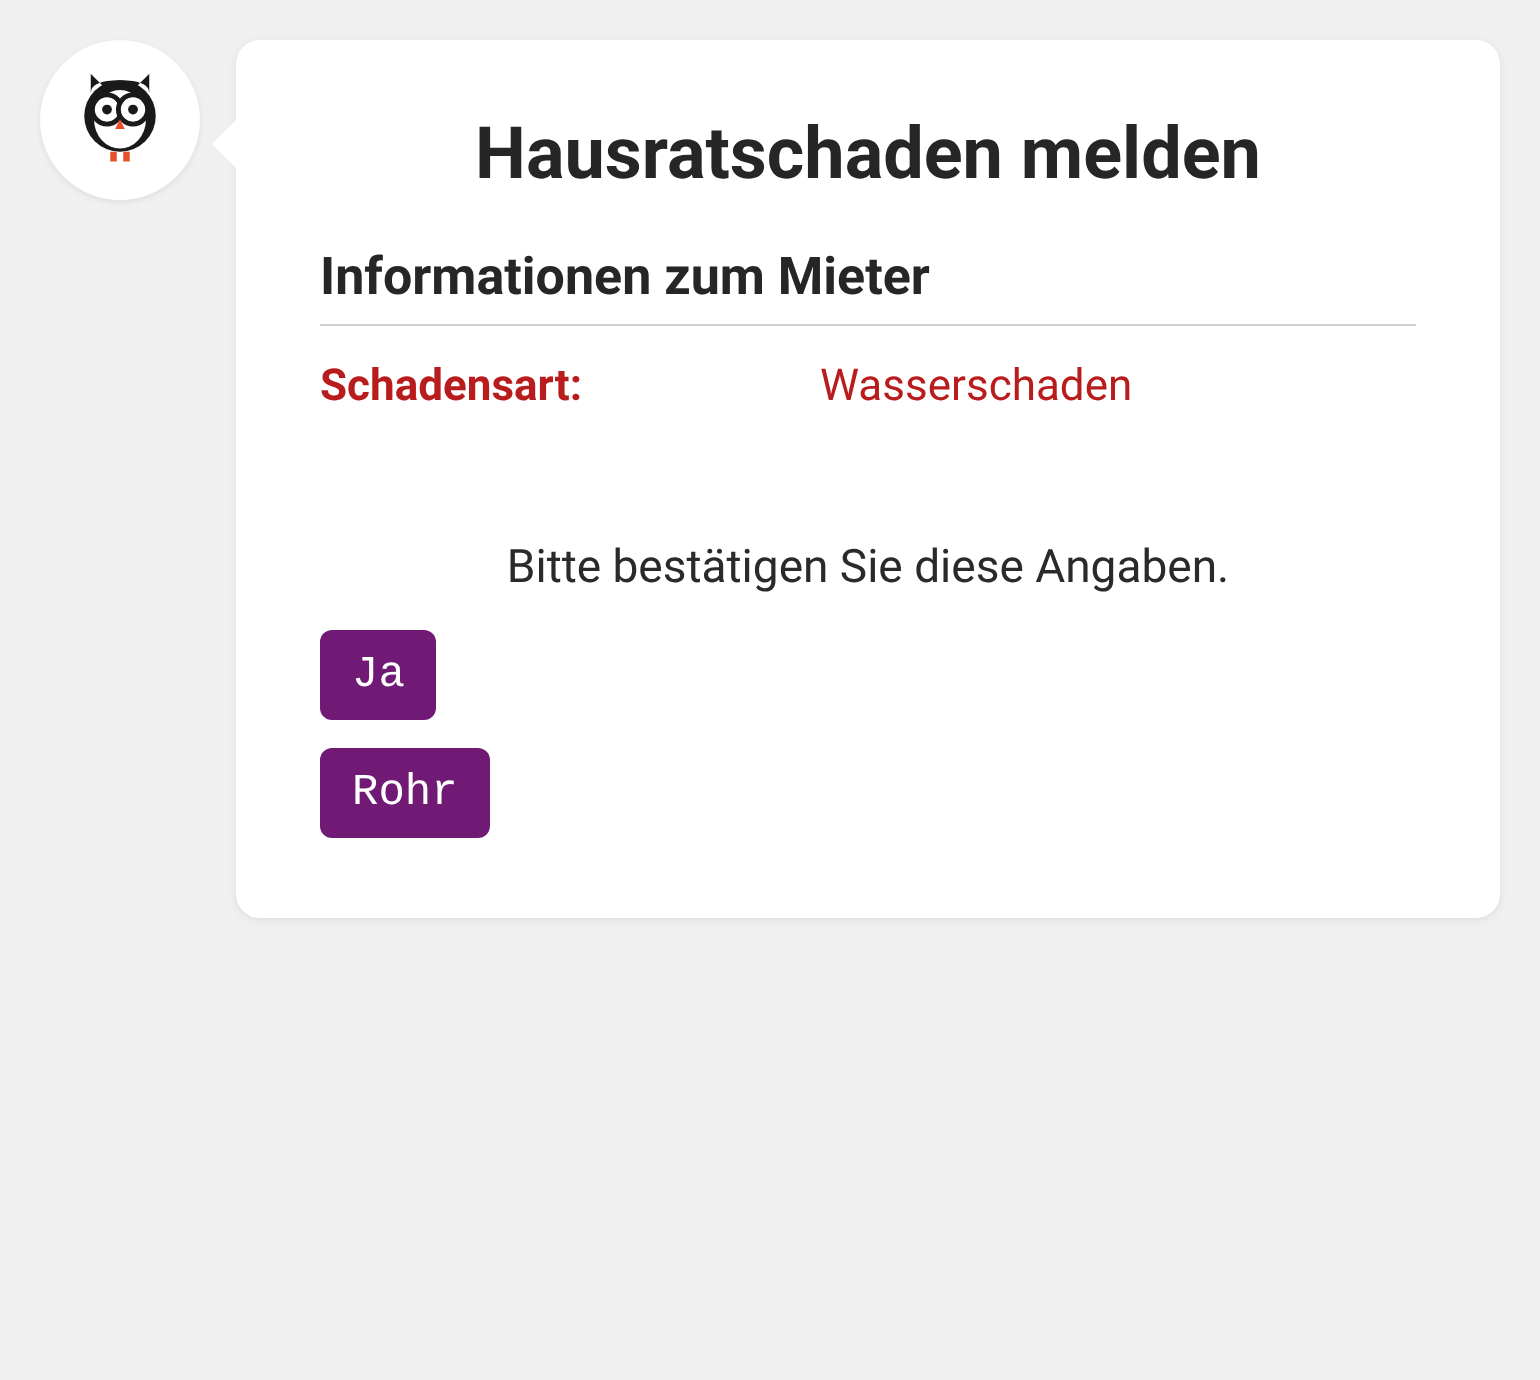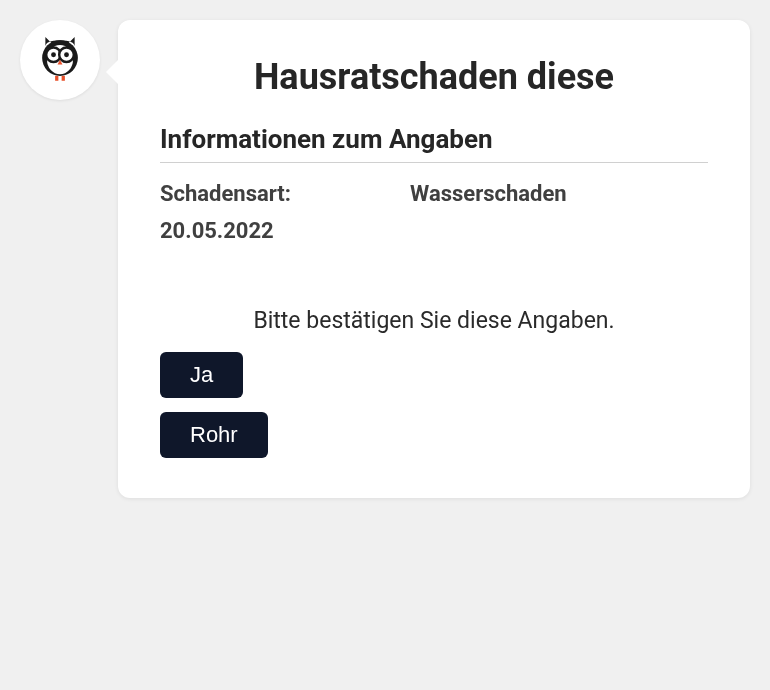--- a/index.html
+++ b/index.html
@@ -34,34 +34,34 @@
       left:-12px;
       top:40px;
       width:0; height:0;
       border-top:12px solid transparent;
       border-bottom:12px solid transparent;
       border-right:12px solid #fff;
     }
     .title { font-size:36px; font-weight:700; color:#262626; margin-bottom:26px; text-align:center; }
     .subtitle { font-size:26px; font-weight:700; color:#262626; margin-bottom:8px; }
     hr.divider { border:none; border-top:1px solid #d0d0d0; margin-bottom:14px; }
-    .grid { display:grid; grid-template-columns: 240px 1fr; row-gap:4px; column-gap:10px; font-size:22px; color:#404040; line-height:1.5; }
+    .grid { display:grid; grid-template-columns: 240px 1fr; row-gap:4px; column-gap:10px; font-size:22px; color:#b91c1c; line-height:1.5; }
     .grid .label { font-weight:700; }
-    .grid .value { font-weight:700; }
+    .grid .value { font-weight:400; }
     .prompt { margin-top:60px; font-size:23px; color:#2a2a2a;text-align:center; }
     .buttons { margin-top:18px; display:flex; flex-direction:column; align-items:flex-start; gap:14px; }
     .btn {
-      background:#0f172a;
+      background:#701a75;
       color:#fff;
       border:none;
       border-radius:6px;
       font-size:22px;
-      padding:10px 30px;
+      padding:10px 16px;
       cursor:pointer;
-      font-family:Liberation Sans, sans-serif;
+      font-family:Liberation Mono, monospace;
     }
   </style>
 </head>
 <body>
 
 <div class="wrap">
   <div class="avatar">
     <span>
       <svg viewBox="0 0 64 64">
         <path d="M14 6 L22 14 L42 14 L50 6 L50 18 Q50 10 32 10 Q14 10 14 18 Z" fill="#1a1a1a"></path>
@@ -72,27 +72,26 @@
         <circle cx="24" cy="28" r="3" fill="#1a1a1a"></circle>
         <circle cx="40" cy="28" r="3" fill="#1a1a1a"></circle>
         <path d="M32 34 L29 40 L35 40 Z" fill="#e8502a"></path>
         <rect x="26" y="54" width="4" height="6" fill="#e8502a"></rect>
         <rect x="34" y="54" width="4" height="6" fill="#e8502a"></rect>
       </svg>
     </span>
   </div>
 
   <div class="bubble">
-    <h1 class="title">Hausratschaden diese</h1>
-    <h2 class="subtitle">Informationen zum Angaben</h2>
+    <h1 class="title">Hausratschaden melden</h1>
+    <h2 class="subtitle">Informationen zum Mieter</h2>
     <hr class="divider">
     <div class="grid">
       <div class="label">Schadensart:</div>
       <div class="value">Wasserschaden</div>
-      <div class="value">20.05.2022</div>
     </div>
     <p class="prompt">Bitte bestätigen Sie diese Angaben.</p>
     <div class="buttons">
       <button class="btn">Ja</button>
       <button class="btn">Rohr</button>
     </div>
   </div>
 </div>
 
 </body></html>

